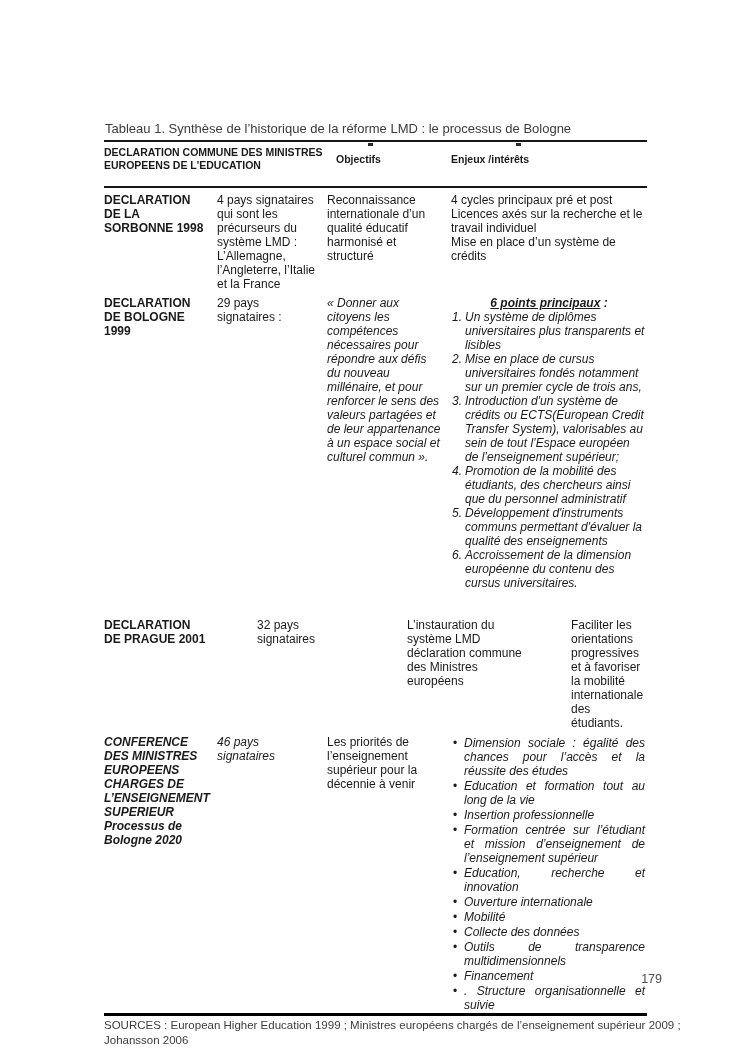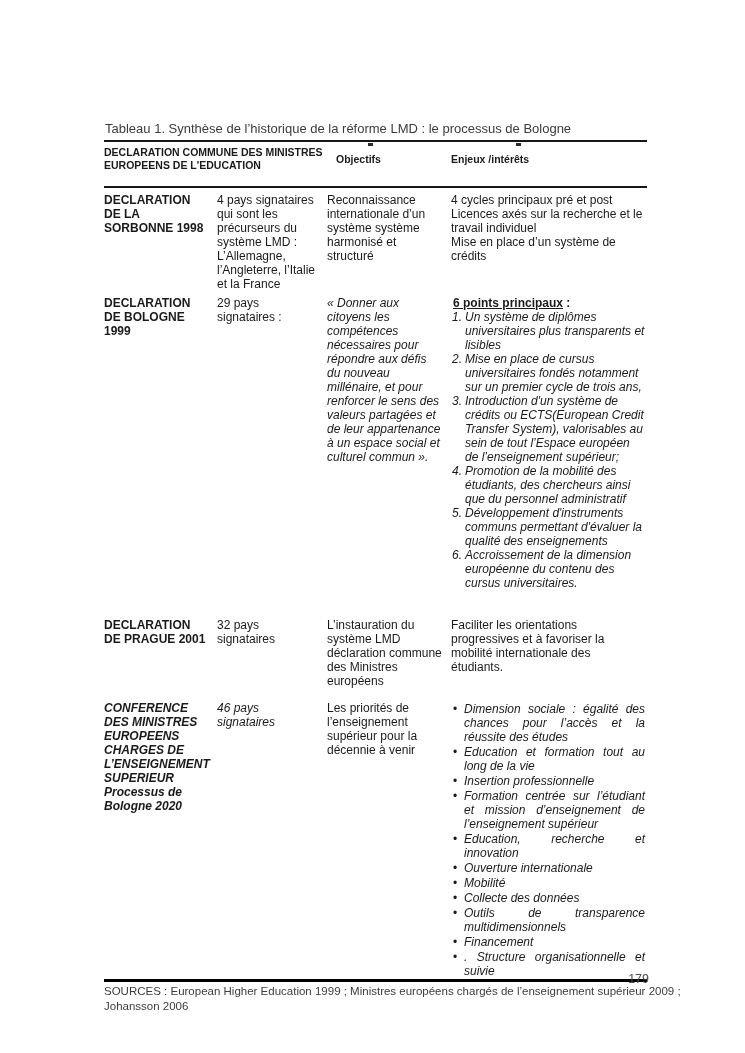--- a/index.html
+++ b/index.html
@@ -20,33 +20,33 @@
   .th{font-weight:bold;font-size:10.5px;line-height:13px;padding-right:8px;}
   .row{display:grid;grid-template-columns:113px 110px 124px 1fr;padding-top:5px;}
   .cell{font-size:12px;line-height:14px;padding-right:8px;}
   .cell:last-child{padding-right:2px;}
   .decl{font-weight:bold;}
   .decl-justify{text-align:justify;}
   .italic{font-style:italic;}
   .bold-italic{font-weight:bold;font-style:italic;}
   .row-sorbonne{min-height:97px;}
   .row-bologne{min-height:317px;}
-  .row-prague{min-height:78px;}
+  .row-prague{min-height:78px;gap:40px;}
   .row-conference{min-height:252px;}
   .enjeux-line{margin:0;}
-  .pts-heading{font-weight:bold;padding-left:2px;}
+  .pts-heading{font-weight:bold;font-style:italic;padding-left:2px;text-align:center;}
   .pts-heading .u{text-decoration:underline;}
   .points{list-style:none;margin:0;padding:0;font-style:italic;}
   .points li{position:relative;padding-left:14px;margin:0;}
   .points .num{position:absolute;left:1px;}
   .bullets{list-style:none;margin:1px 0 0;padding:0;font-style:italic;text-align:justify;}
   .bullets li{position:relative;padding-left:13px;margin-bottom:1px;}
   .bullets li::before{content:"\2022";position:absolute;left:2px;font-style:normal;}
   .sources{margin-top:2px;width:580px;font-size:11.5px;line-height:15px;color:#3c3c3c;}
-  .page-number{position:absolute;right:96px;top:972px;font-size:12.5px;color:#4d4d4d;}
+  .page-number{position:absolute;right:83px;top:972px;font-size:12.5px;color:#4d4d4d;}
 </style>
 </head>
 <body>
 
 <div class="sheet">
 
   <div class="doc-title">Tableau 1. Synthèse de l’historique de la réforme LMD : le processus de Bologne</div>
 
   <div class="table">
     <div class="tick tick-1"></div>
@@ -54,21 +54,21 @@
 
     <div class="thead">
       <div class="th">DECLARATION COMMUNE DES MINISTRES EUROPEENS DE L'EDUCATION</div>
       <div class="th">Objectifs</div>
       <div class="th">Enjeux /intérêts</div>
     </div>
 
     <div class="row row-sorbonne">
       <div class="cell decl">DECLARATION DE LA SORBONNE 1998</div>
       <div class="cell">4 pays signataires qui sont les précurseurs du système LMD : L’Allemagne, l’Angleterre, l’Italie et la France</div>
-      <div class="cell">Reconnaissance internationale d’un système système harmonisé et structuré</div>
+      <div class="cell">Reconnaissance internationale d’un qualité éducatif harmonisé et structuré</div>
       <div class="cell">
         <div class="enjeux-line">4 cycles principaux pré et post</div>
         <div class="enjeux-line">Licences axés sur la recherche et le travail individuel</div>
         <div class="enjeux-line">Mise en place d’un système de crédits</div>
       </div>
     </div>
 
     <div class="row row-bologne">
       <div class="cell decl">DECLARATION DE BOLOGNE 1999</div>
       <div class="cell">29 pays signataires :</div>

